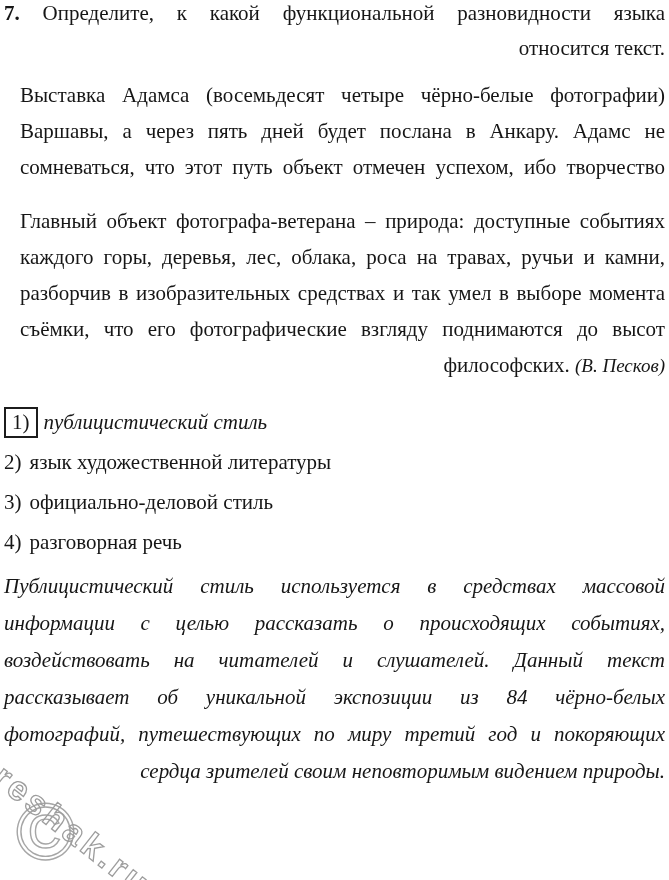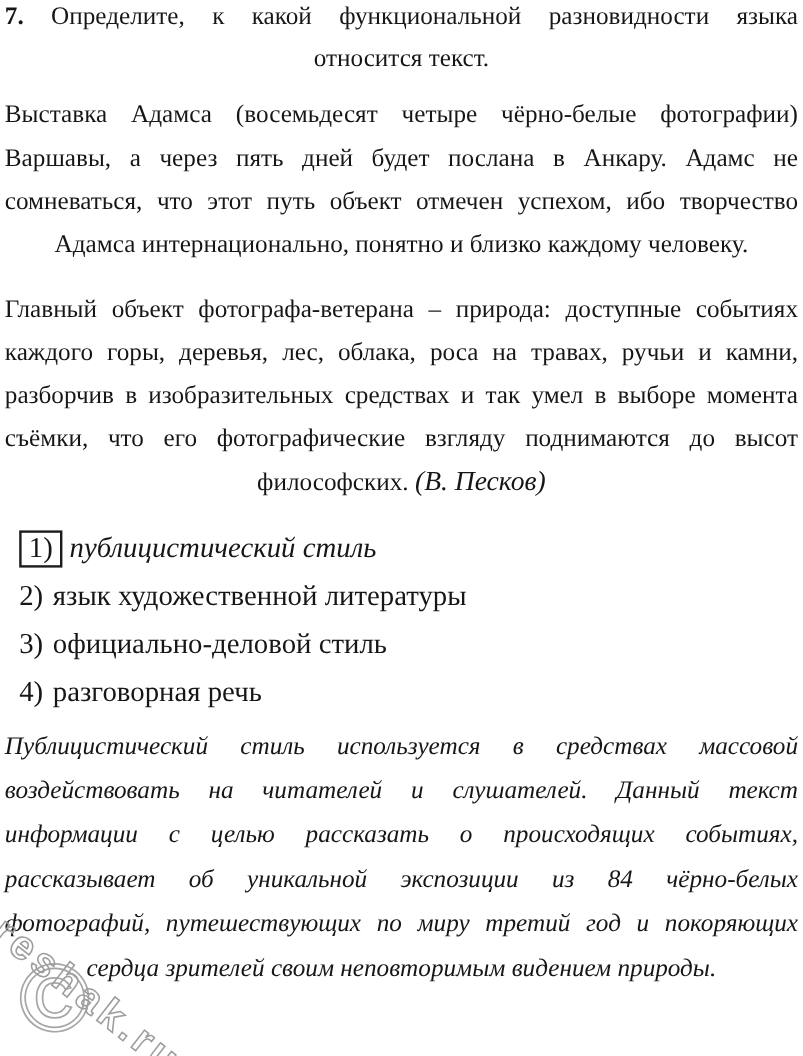--- a/index.html
+++ b/index.html
@@ -11,32 +11,32 @@
     overflow: hidden;
     position: relative;
   }
   .page {
     position: relative;
     padding: 0 4px;
     z-index: 1;
   }
   
   .jl  { text-align: justify; text-align-last: justify; }
-  .jl-last { text-align: center; }
+  .jl-last { text-align: right; }
 
   .question { font-size: 21px; line-height: 35px; margin: -4px 0 11px 0; }
   .qnum { font-weight: bold; font-style: normal; }
   .qit  { }
 
-  .passage { font-size: 21px; line-height: 36px; }
+  .passage { font-size: 21px; line-height: 36px; margin-left: 16px; }
   .par { margin: 0 0 18px 0; }
-  .attribution { font-style: italic; font-size: 23px; }
+  .attribution { font-style: italic; font-size: 19px; }
 
   .options { margin: 10px 0 0 0; }
-  .opt { font-size: 24px; line-height: 40px; white-space: nowrap; margin-left: 12px; }
+  .opt { font-size: 21px; line-height: 40px; white-space: nowrap; }
   .optnum { display: inline-block; margin-right: 8px; }
   .optnum.boxed {
     border: 2px solid #1c1c1c;
     padding: 0 6px;
     line-height: 27px;
     margin-right: 6px;
   }
   .opt-italic { font-style: italic; }
 
   .explanation { font-size: 21px; line-height: 37px; font-style: italic; margin: 6px 0 0 0; }
@@ -69,21 +69,20 @@
   <div class="question">
     <div class="jl"><b class="qnum">7.</b> <span class="qit">Определите, к какой функциональной разновидности языка</span></div>
     <div class="jl-last qit">относится текст.</div>
   </div>
 
   <div class="passage">
     <div class="par">
       <div class="jl">Выставка Адамса (восемьдесят четыре чёрно-белые фотографии)</div>
       <div class="jl">Варшавы, а через пять дней будет послана в Анкару. Адамс не</div>
       <div class="jl">сомневаться, что этот путь объект отмечен успехом, ибо творчество</div>
-      <div class="jl-last">Адамса интернационально, понятно и близко каждому человеку.</div>
     </div>
     <div class="par">
       <div class="jl">Главный объект фотографа-ветерана – природа: доступные событиях</div>
       <div class="jl">каждого горы, деревья, лес, облака, роса на травах, ручьи и камни,</div>
       <div class="jl">разборчив в изобразительных средствах и так умел в выборе момента</div>
       <div class="jl">съёмки, что его фотографические взгляду поднимаются до высот</div>
       <div class="jl-last"><span>философских.</span> <span class="attribution">(В. Песков)</span></div>
     </div>
   </div>
 
@@ -97,22 +96,22 @@
     <div class="opt">
       <span class="optnum">3)</span><span>официально-деловой стиль</span>
     </div>
     <div class="opt">
       <span class="optnum">4)</span><span>разговорная речь</span>
     </div>
   </div>
 
   <div class="explanation">
     <div class="jl">Публицистический стиль используется в средствах массовой</div>
+    <div class="jl">информации с целью рассказать о происходящих событиях,</div>
     <div class="jl">воздействовать на читателей и слушателей. Данный текст</div>
-    <div class="jl">информации с целью рассказать о происходящих событиях,</div>
     <div class="jl">рассказывает об уникальной экспозиции из 84 чёрно-белых</div>
     <div class="jl">фотографий, путешествующих по миру третий год и покоряющих</div>
     <div class="jl-last">сердца зрителей своим неповторимым видением природы.</div>
   </div>
 
 </div>
 
 <div class="watermark">
   <span class="wm-sym">©</span>
   <span class="wm-text">reshak.ru</span>

